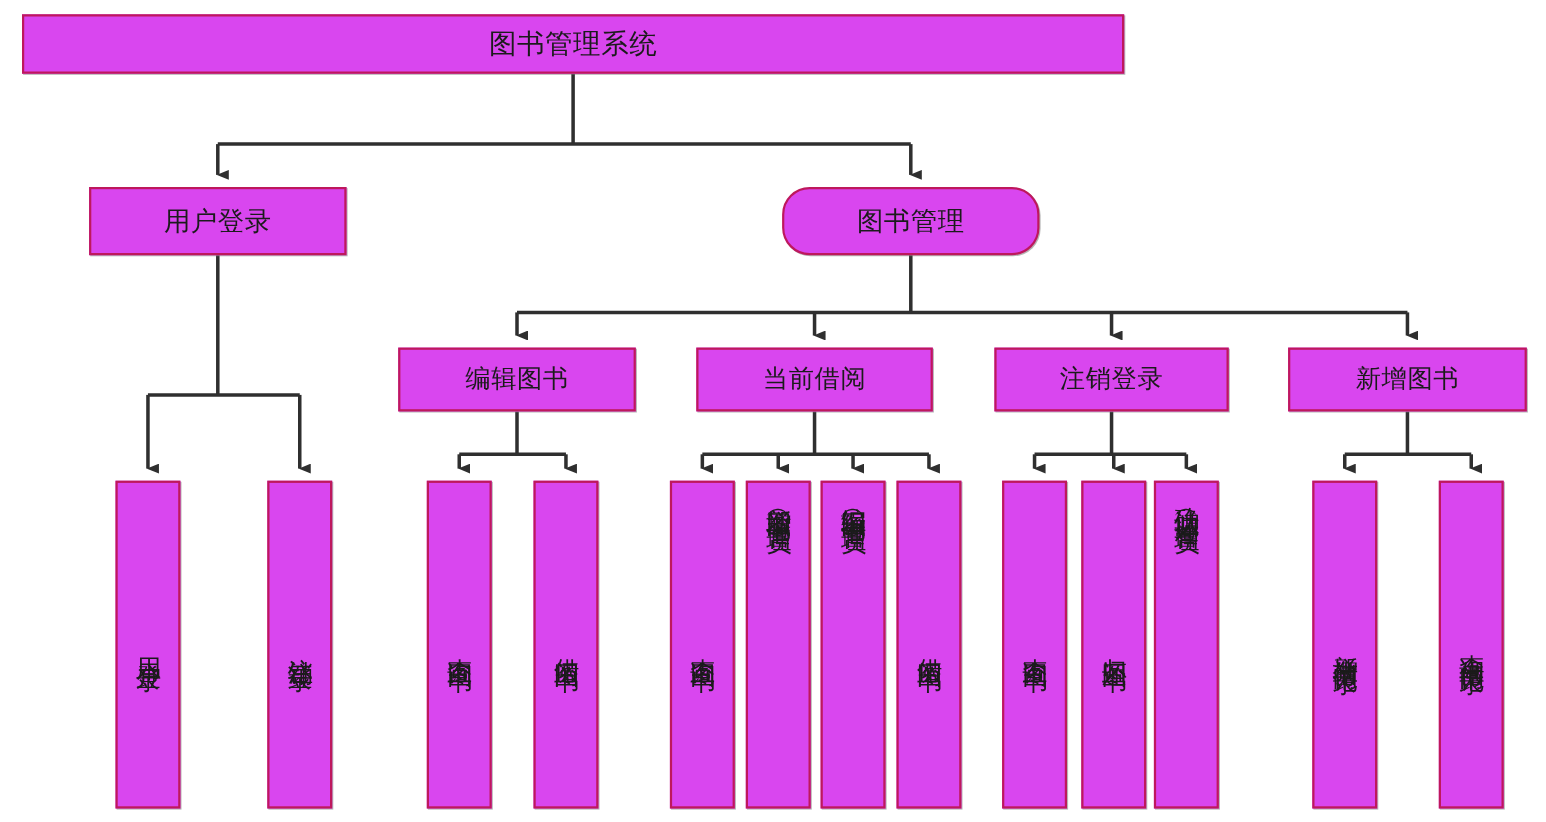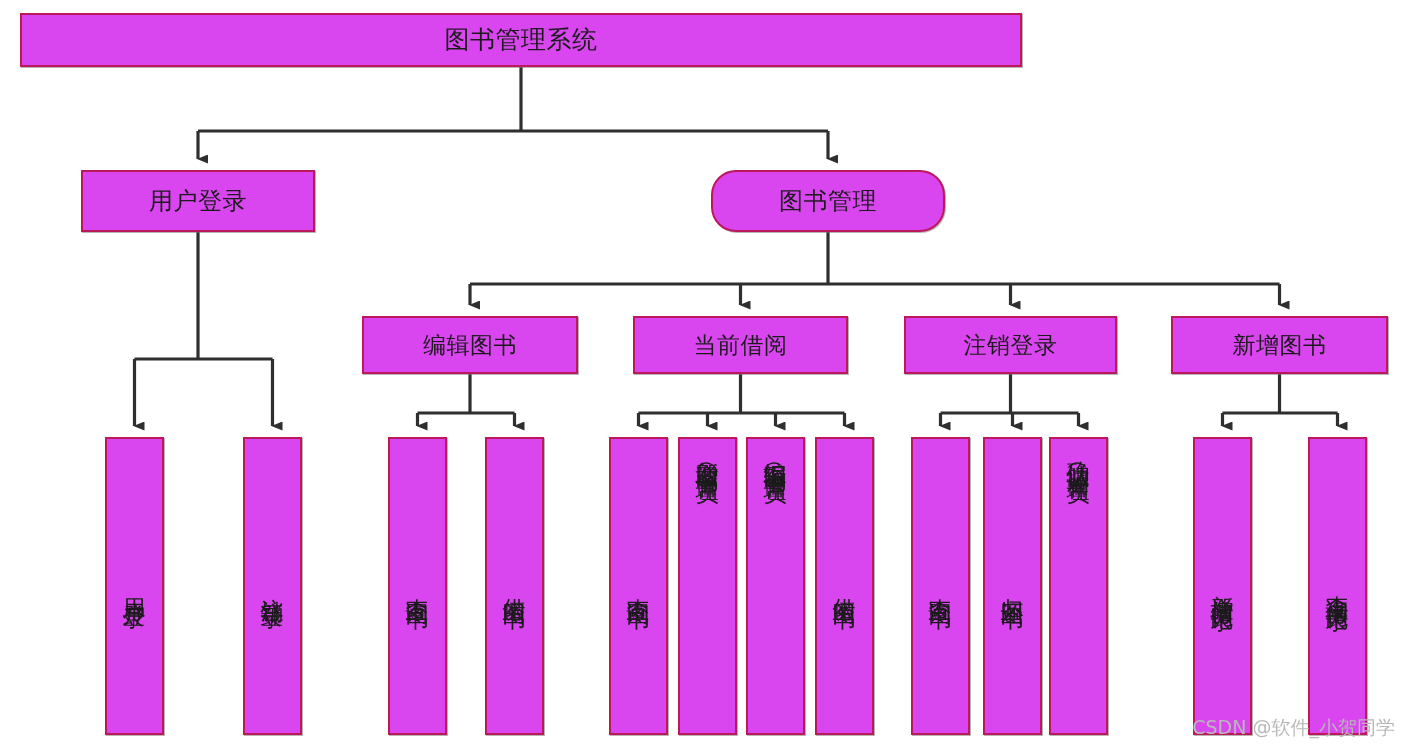--- a/index.html
+++ b/index.html
@@ -187,14 +187,13 @@
         <span class="node-label">确认归还（管理员）</span>
       </div>
       <div class="node leaf center" style="left: 1193px; top: 437px; width: 59px; height: 298px;">
         <span class="node-label">新增借阅记录</span>
       </div>
       <div class="node leaf center" style="left: 1308px; top: 437px; width: 59px; height: 298px;">
         <span class="node-label">查询借阅记录</span>
       </div>
     </div>
 
-  <div id="watermark">CSDN @软件_小贺同学</div>
 </div>
 
 </body></html>

